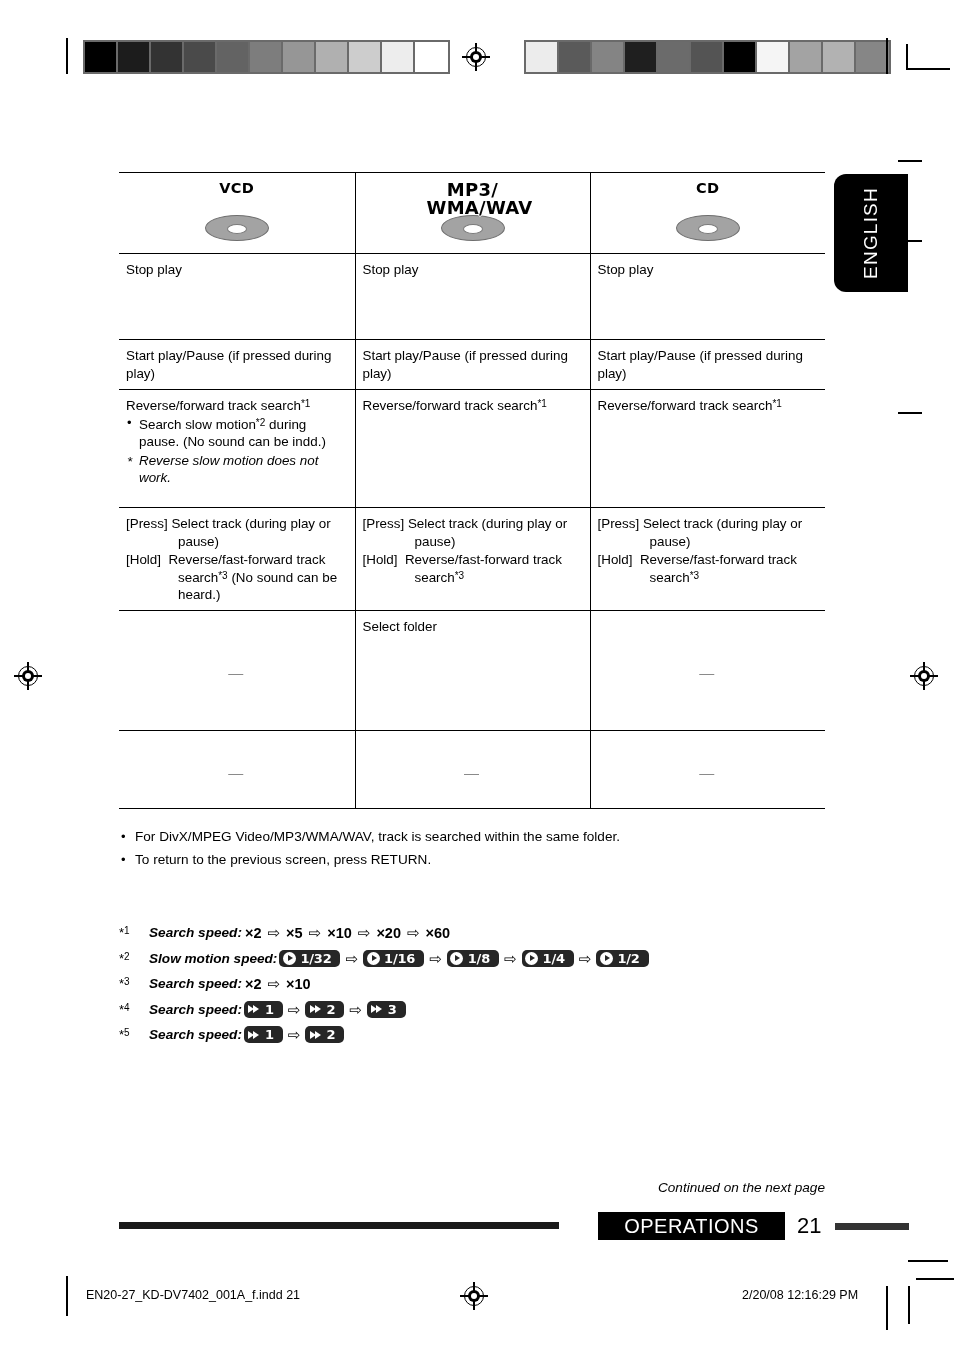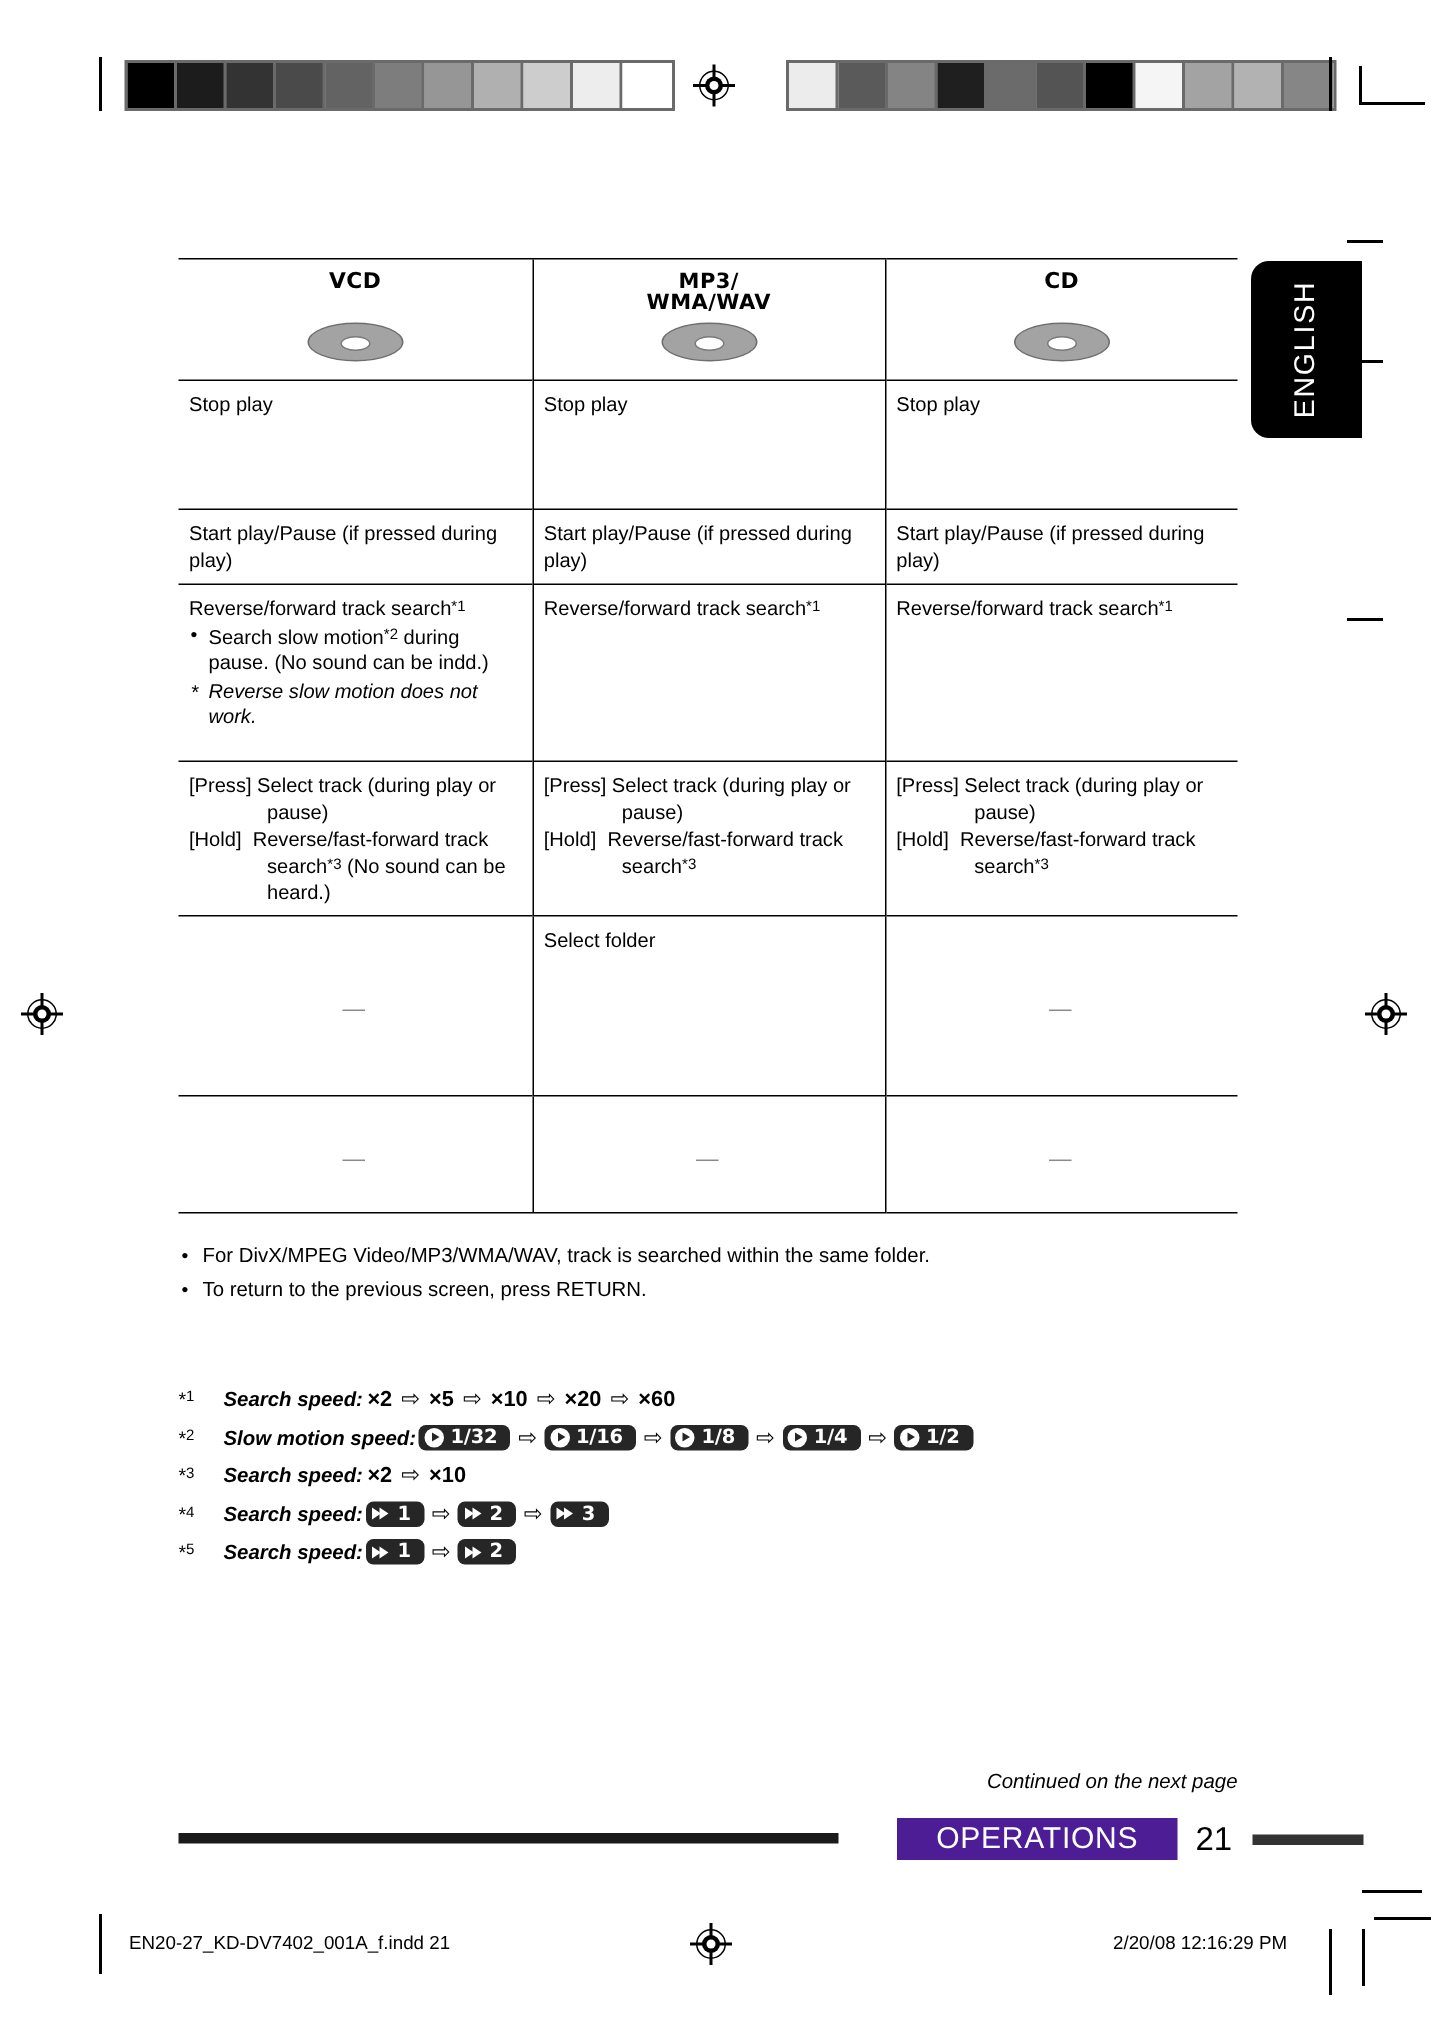--- a/index.html
+++ b/index.html
@@ -98,21 +98,21 @@
     text-align: center;
     font-weight: bold;
     font-size: 14.5px;
     line-height: 1.02;
     letter-spacing: 0.3px;
     font-family: "DejaVu Sans", sans-serif;
     z-index: 2;
     color: #000;
     text-shadow: -1px 0 #fff, 1px 0 #fff, 0 -1px #fff, 0 1px #fff;
   }
-  .disc .label.two { font-size: 14px; }
+  .disc .label.two { font-size: 18px; }
   .disc .platter {
     position: absolute;
     left: 14px; bottom: 2px;
     width: 64px; height: 26px;
     background: #a3a3a3;
     border: 1.2px solid #6e6e6e;
     border-radius: 50%;
   }
   .disc .ring {
     position: absolute;
@@ -223,21 +223,21 @@
     left: 119px; top: 1212px;
     width: 790px; height: 28px;
   }
   #rule-left {
     position: absolute; left: 0; top: 10px;
     width: 440px; height: 7px; background: #1a1a1a;
   }
   #ops-badge {
     position: absolute; left: 479px; top: 0;
     width: 187px; height: 28px;
-    background: #4c1d95;
+    background: #000000;
     color: #fff;
     font-size: 20px;
     letter-spacing: 0.5px;
     display: flex; align-items: center; justify-content: center;
   }
   #page-num {
     position: absolute; left: 678px; top: 1px;
     font-size: 22px;
   }
   #rule-right {

